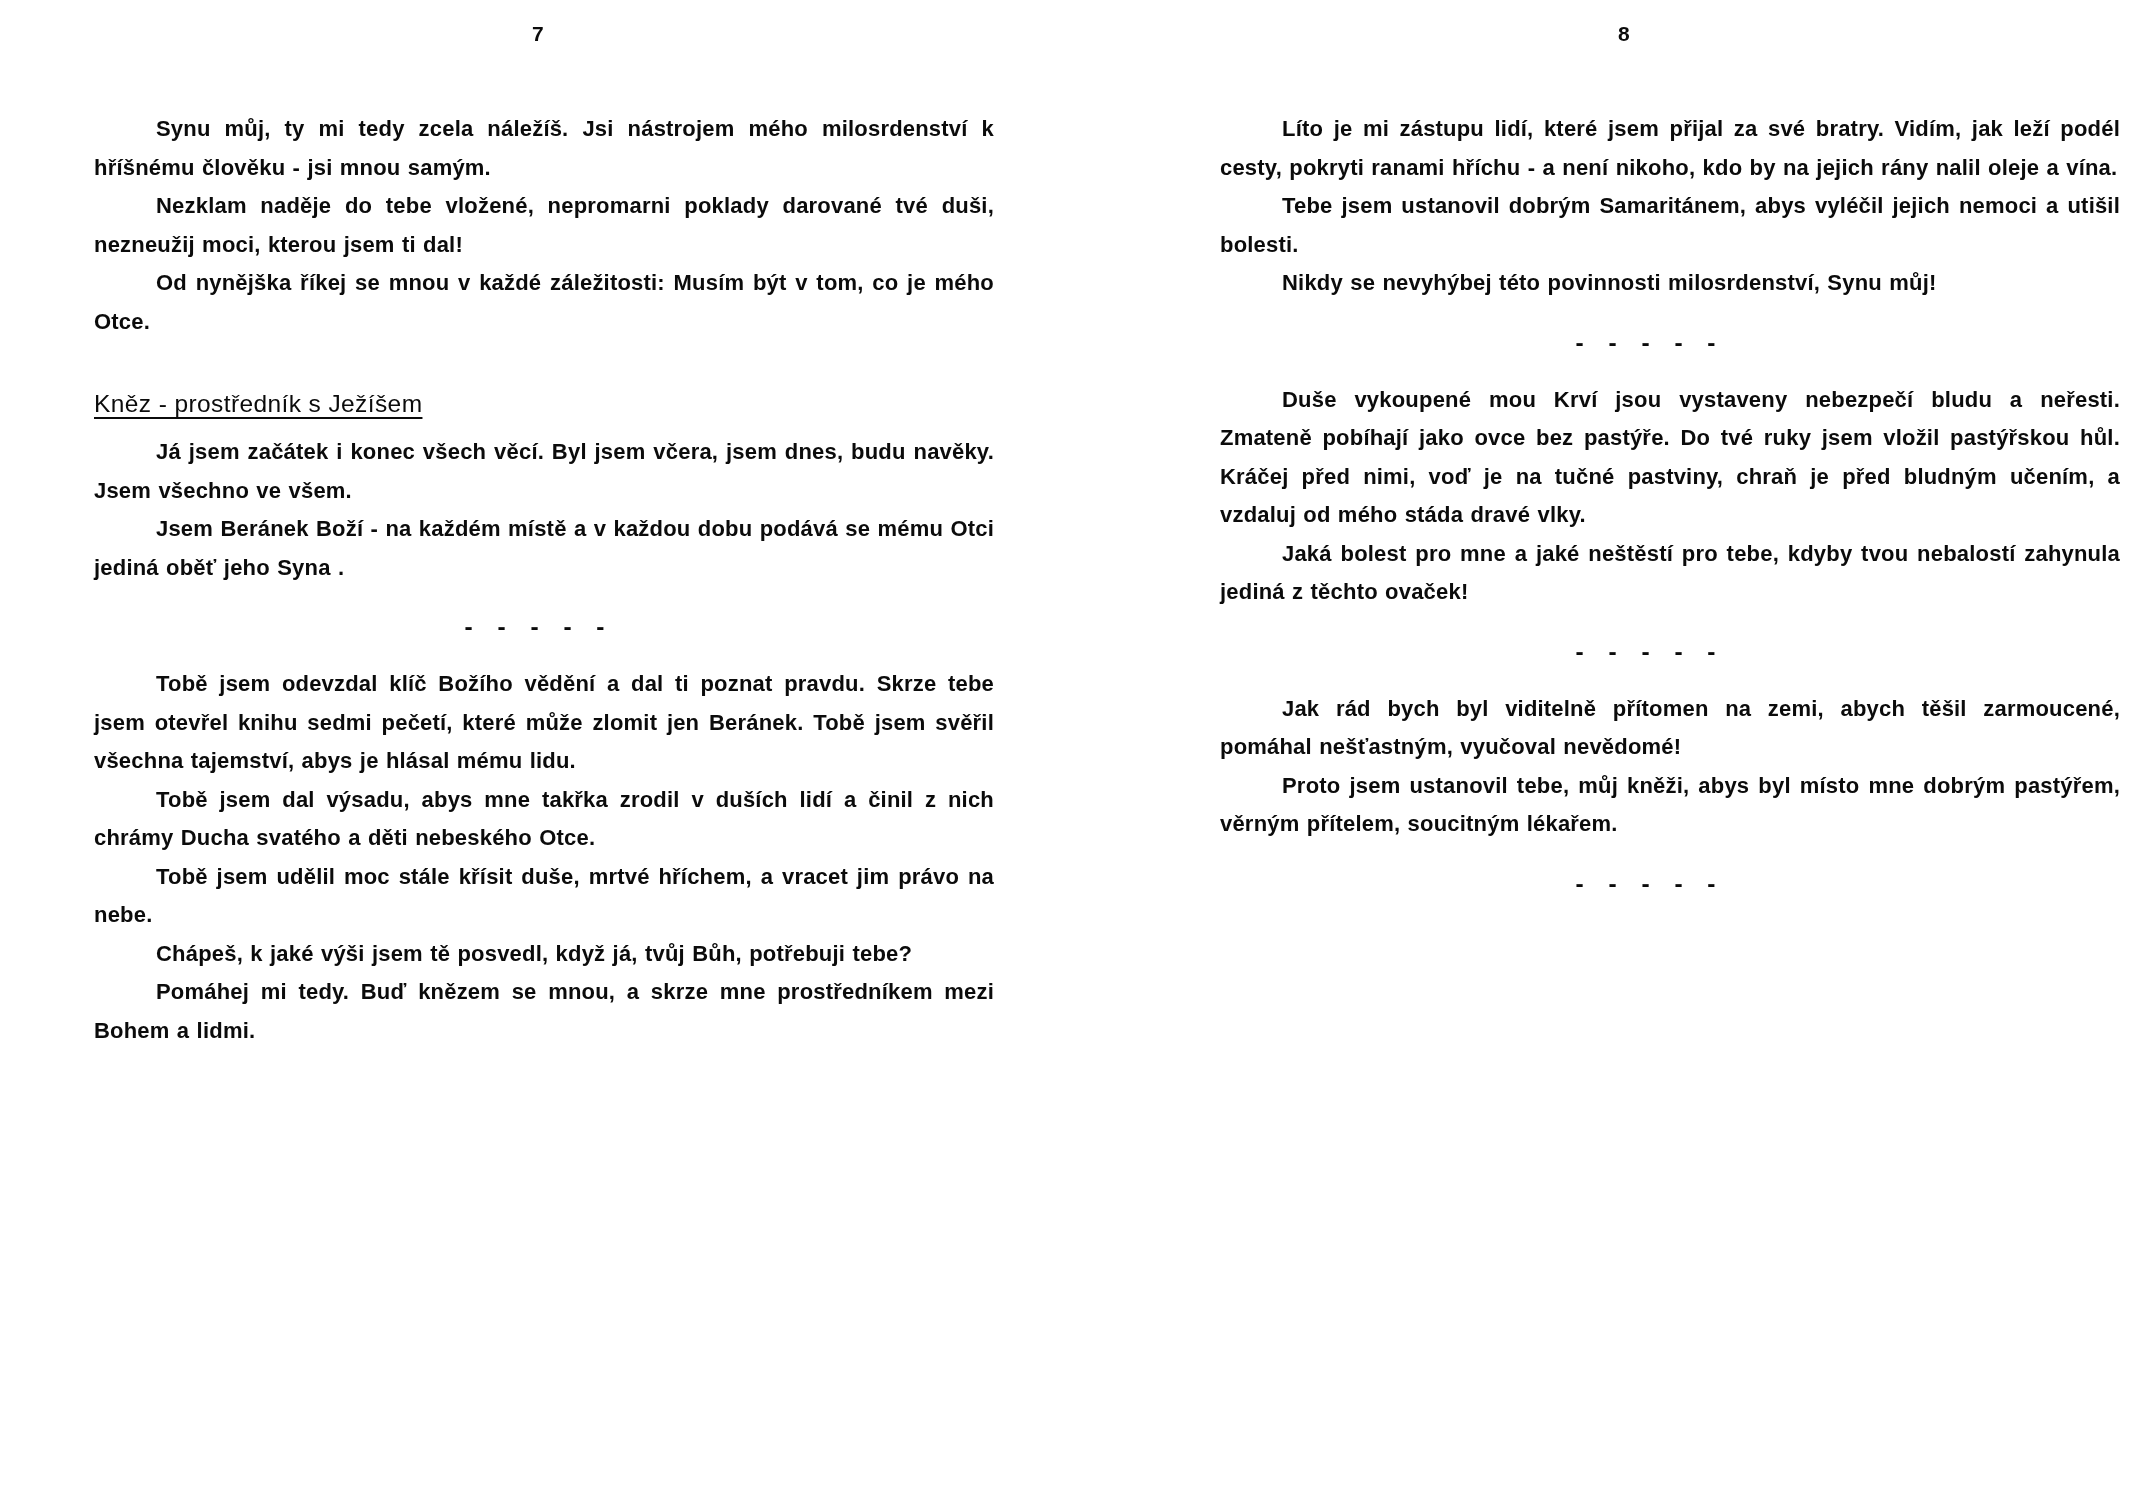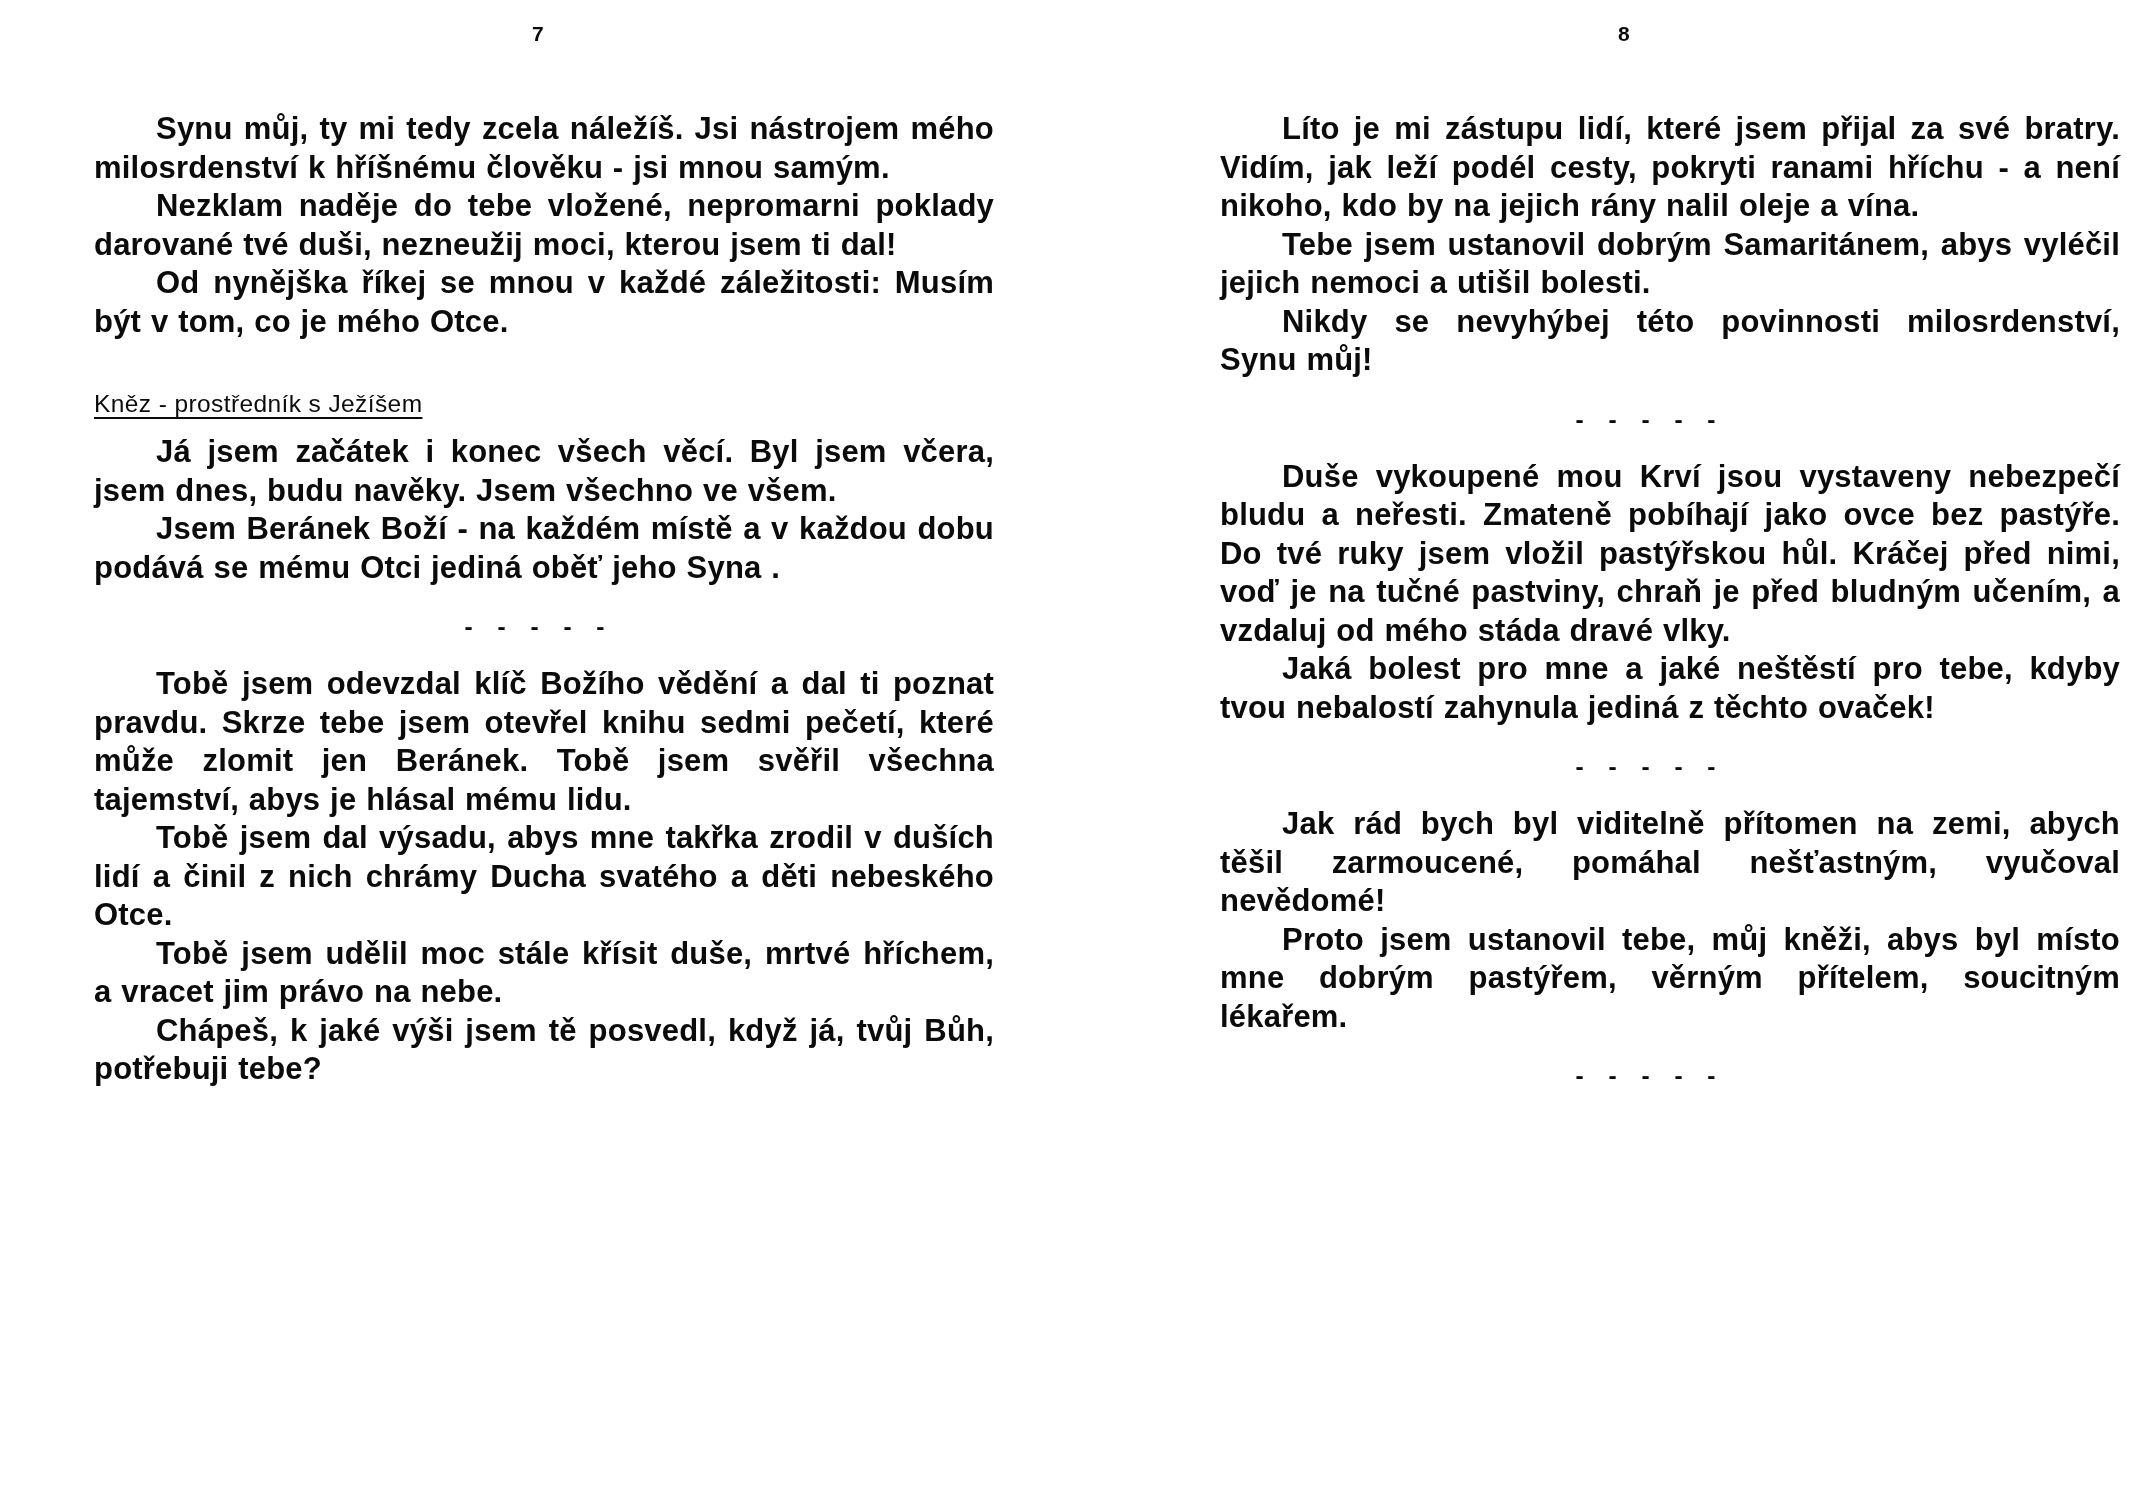--- a/index.html
+++ b/index.html
@@ -51,21 +51,21 @@
   .folio-right {
     margin-left: -42px;
   }
   .col {
     width: 900px;
   }
   p.para {
     margin: 0;
     font-family: "Liberation Sans", sans-serif;
     font-weight: bold;
-    font-size: 31px;
+    font-size: 22px;
     line-height: 38.5px;
     text-align: justify;
     text-indent: 62px;
     letter-spacing: 0.2px;
     word-spacing: 1px;
     -webkit-font-smoothing: none;
   }
   h2.heading {
     margin: 44px 0 10px 0;
     font-family: "Liberation Sans", sans-serif;
@@ -100,20 +100,21 @@
       <p class="para">Nezklam naděje do tebe vložené, nepromarni poklady darované tvé duši, nezneužij moci, kterou jsem ti dal!</p>
       <p class="para">Od nynějška říkej se mnou v každé záležitosti: Musím být v tom, co je mého Otce.</p>
       <h2 class="heading">Kněz - prostředník s Ježíšem</h2>
       <p class="para">Já jsem začátek i konec všech věcí. Byl jsem včera, jsem dnes, budu navěky. Jsem všechno ve všem.</p>
       <p class="para">Jsem Beránek Boží - na každém místě a v každou dobu podává se mému Otci jediná oběť jeho Syna .</p>
       <div class="sep sep-left">- - - - -</div>
       <p class="para">Tobě jsem odevzdal klíč Božího vědění a dal ti poznat pravdu. Skrze tebe jsem otevřel knihu sedmi pečetí, které může zlomit jen Beránek. Tobě jsem svěřil všechna tajemství, abys je hlásal mému lidu.</p>
       <p class="para">Tobě jsem dal výsadu, abys mne takřka zrodil v duších lidí a činil z nich chrámy Ducha svatého a děti nebeského Otce.</p>
       <p class="para">Tobě jsem udělil moc stále křísit duše, mrtvé hříchem, a vracet jim právo na nebe.</p>
       <p class="para">Chápeš, k jaké výši jsem tě posvedl, když já, tvůj Bůh, potřebuji tebe?</p>
+      <p class="para">Pomáhej mi tedy. Buď knězem se mnou, a skrze mne prostředníkem mezi Bohem a lidmi.</p>
     </div>
   </div>
 
   <div class="page page-right">
     <div class="folio folio-right">8</div>
     <div class="col">
       <p class="para">Líto je mi zástupu lidí, které jsem přijal za své bratry. Vidím, jak leží podél cesty, pokryti ranami hříchu - a není nikoho, kdo by na jejich rány nalil oleje a vína.</p>
       <p class="para">Tebe jsem ustanovil dobrým Samaritánem, abys vyléčil jejich nemoci a utišil bolesti.</p>
       <p class="para">Nikdy se nevyhýbej této povinnosti milosrdenství, Synu můj!</p>
       <div class="sep">- - - - -</div>

